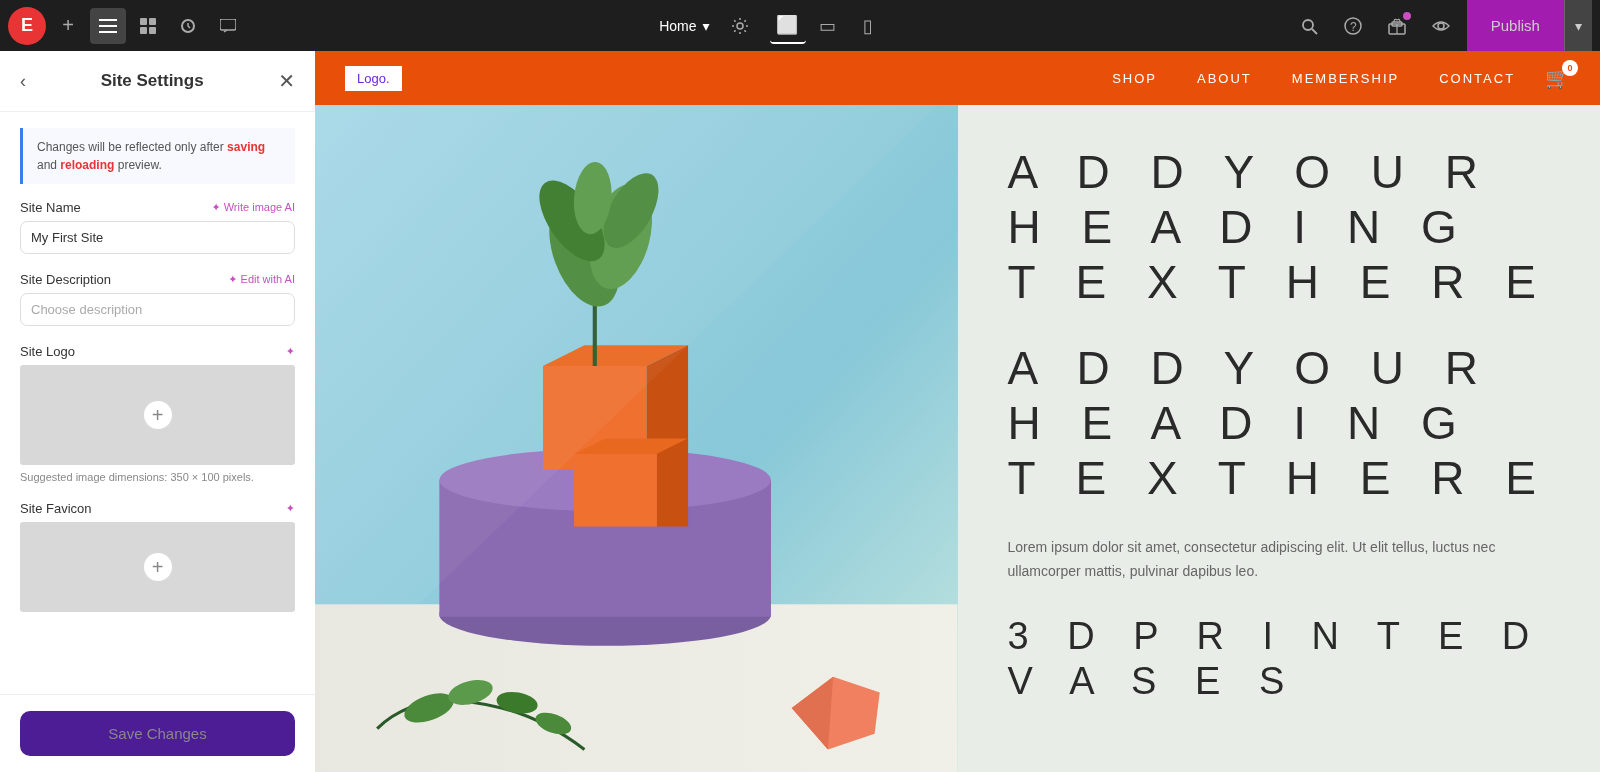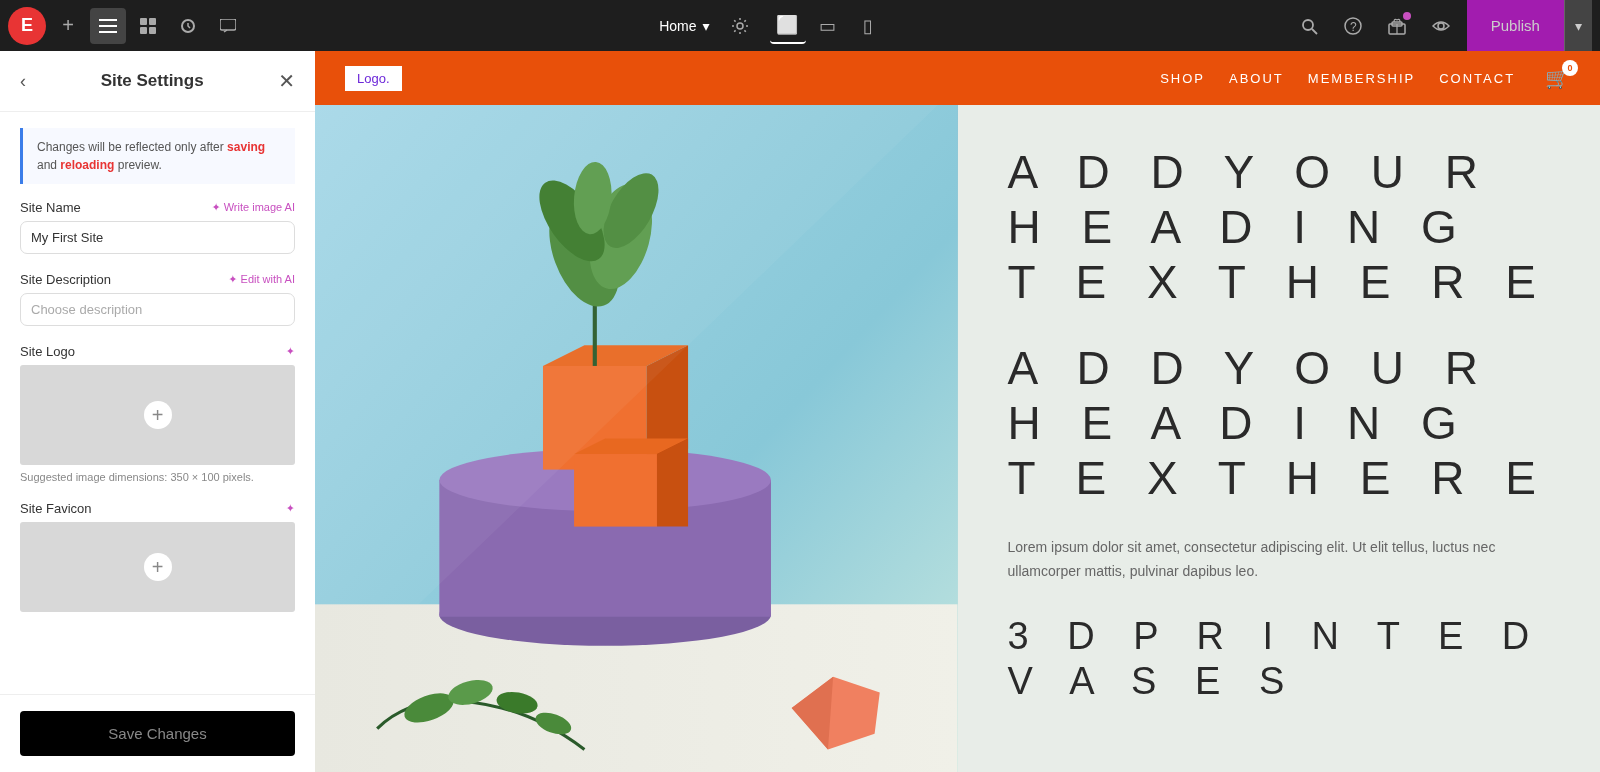--- a/index.html
+++ b/index.html
@@ -281,24 +281,24 @@
       cursor: pointer;
     }
     .side-panel-footer {
       padding: 16px 20px;
       border-top: 1px solid #eee;
       background: #fff;
     }
     .save-changes-btn {
       width: 100%;
       padding: 14px;
-      background: #000000;
+      background: #4c1d95;
       color: #888;
       border: none;
-      border-radius: 4px;
+      border-radius: 10px;
       font-size: 15px;
       cursor: not-allowed;
     }
 
     
     .canvas-area {
       flex: 1;
       overflow: hidden;
       position: relative;
     }
@@ -323,21 +323,21 @@
     .nav-logo {
       background: #fff;
       padding: 5px 12px;
       font-size: 13px;
       color: #6d28d9;
       margin-right: auto;
     }
     .nav-links {
       display: flex;
       align-items: flex-start;
-      gap: 24px;
+      gap: 40px;
       margin-right: 30px;
     }
     .nav-link {
       color: #fff;
       text-decoration: none;
       font-size: 13px;
       letter-spacing: 2px;
       font-weight: 500;
     }
     .nav-cart {

